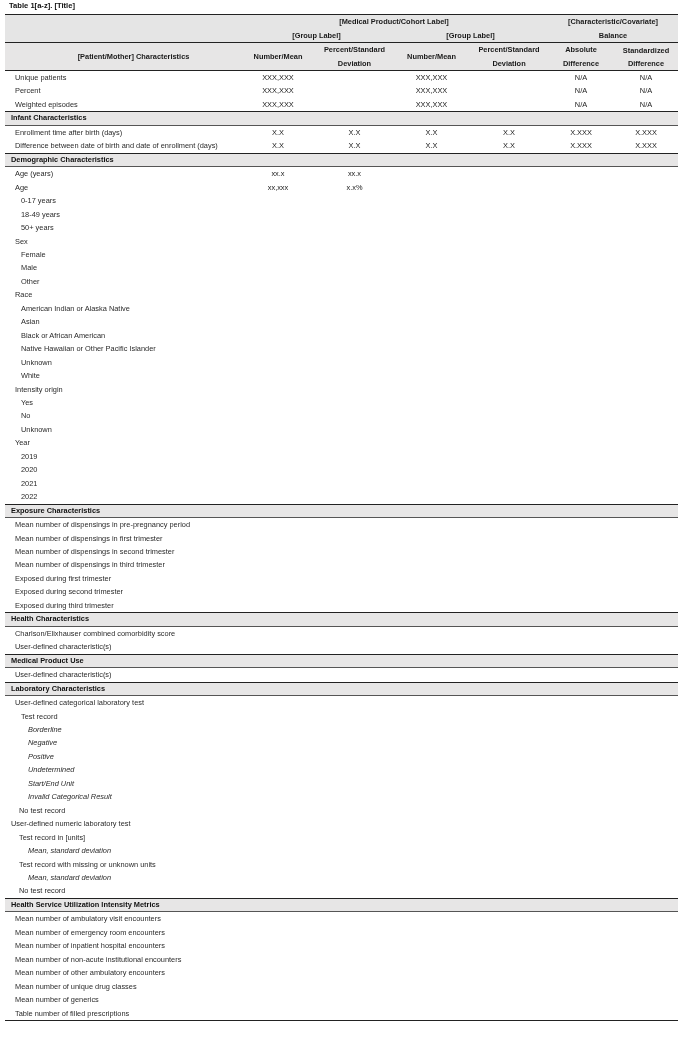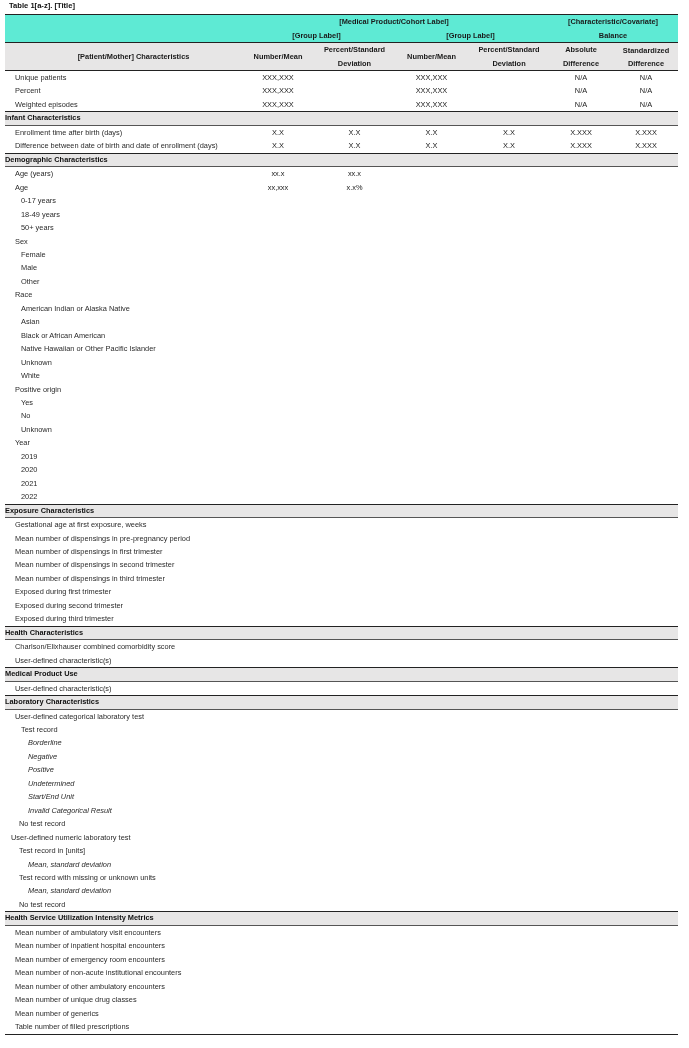--- a/index.html
+++ b/index.html
@@ -5,36 +5,36 @@
   html, body { margin: 0; padding: 0; background: #ffffff; }
   body { width: 689px; height: 1048px; position: relative; overflow: hidden;
          font-family: "Liberation Sans", sans-serif; color: #222; }
   .title { position: absolute; left: 9px; top: 1px; font-size: 7.6px; font-weight: bold; color: #111; }
   table { position: absolute; left: 5px; top: 14px; width: 673px; border-collapse: collapse;
           table-layout: fixed; font-size: 7.4px; }
   col.c-label { width: 235px; }
   col.c1 { width: 76px; } col.c2 { width: 77px; } col.c3 { width: 77px; }
   col.c4 { width: 78px; } col.c5 { width: 66px; } col.c6 { width: 64px; }
   th { font-weight: bold; color: #1a1a1a; padding: 0; }
-  tr.h-top th { background: #5eead4; height: 13.5px; line-height: 13.5px; text-align: center; }
+  tr.h-top th { background: #e5e5e5; height: 13.5px; line-height: 13.5px; text-align: center; }
   tr.h-top.first th { border-top: 1.3px solid #222; }
   tr.h-sub th { background: #e7e6e6; height: 13.5px; line-height: 13.5px; text-align: center; }
   tr.h-sub.first th { border-top: 1.3px solid #222; }
   tr.h-sub.last th { border-bottom: 1.3px solid #222; }
   th.lbl { text-align: left; padding-left: 22px; }
   td { padding: 0; height: 13.45px; line-height: 13.45px; white-space: nowrap; vertical-align: top; }
   td.v { text-align: center; margin-top: 28px; }
   td.l { color: #2a2a2a; overflow: visible; }
   .ind0 { padding-left: 6px; }
   .ind1 { padding-left: 10px; }
   .ind2 { padding-left: 16px; }
   .ind3 { padding-left: 23px; font-style: italic; }
   tr.sec td { background: #e7e6e6; font-weight: bold; color: #111;
               border-top: 1.3px solid #222; border-bottom: 0.8px solid #555; height: 12.5px; line-height: 12.5px; }
-  tr.sec td.l { }
+  tr.sec td.l { padding-left: 6px; }
   tr.endline td { border-bottom: 1.3px solid #222; }
   td.wrap { white-space: normal; line-height: 13.45px; }
 </style>
 </head>
 <body>
 
 <div class="title">Table 1[a-z]. [Title]</div>
 
 <table>
   <colgroup>
@@ -177,21 +177,21 @@
     <tr>
         <td class="l ind2" colspan="7">Native Hawaiian or Other Pacific Islander</td>
       </tr>
     <tr>
         <td class="l ind2" colspan="7">Unknown</td>
       </tr>
     <tr>
         <td class="l ind2" colspan="7">White</td>
       </tr>
     <tr>
-        <td class="l ind1" colspan="7">Positive origin</td>
+        <td class="l ind1" colspan="7">Intensity origin</td>
       </tr>
     <tr>
         <td class="l ind2" colspan="7">Yes</td>
       </tr>
     <tr>
         <td class="l ind2" colspan="7">No</td>
       </tr>
     <tr>
         <td class="l ind2" colspan="7">Unknown</td>
       </tr>
@@ -208,23 +208,20 @@
         <td class="l ind2" colspan="7">2021</td>
       </tr>
     <tr>
         <td class="l ind2" colspan="7">2022</td>
       </tr>
 
     <tr class="sec">
       <td class="l" colspan="7">Exposure Characteristics</td>
     </tr>
     <tr>
-        <td class="l ind1" colspan="7">Gestational age at first exposure, weeks</td>
-      </tr>
-    <tr>
         <td class="l ind1" colspan="7">Mean number of dispensings in pre-pregnancy period</td>
       </tr>
     <tr>
         <td class="l ind1" colspan="7">Mean number of dispensings in first trimester</td>
       </tr>
     <tr>
         <td class="l ind1" colspan="7">Mean number of dispensings in second trimester</td>
       </tr>
     <tr>
         <td class="l ind1" colspan="7">Mean number of dispensings in third trimester</td>
@@ -305,24 +302,24 @@
         <td class="l ind2" colspan="7" style="padding-left:14px;">No test record</td>
       </tr>
 
     <tr class="sec">
       <td class="l" colspan="7">Health Service Utilization Intensity Metrics</td>
     </tr>
     <tr>
         <td class="l ind1" colspan="7">Mean number of ambulatory visit encounters</td>
       </tr>
     <tr>
+        <td class="l ind1" colspan="7">Mean number of emergency room encounters</td>
+      </tr>
+    <tr>
         <td class="l ind1" colspan="7">Mean number of inpatient hospital encounters</td>
-      </tr>
-    <tr>
-        <td class="l ind1" colspan="7">Mean number of emergency room encounters</td>
       </tr>
     <tr>
         <td class="l ind1" colspan="7">Mean number of non-acute institutional encounters</td>
       </tr>
     <tr>
         <td class="l ind1" colspan="7">Mean number of other ambulatory encounters</td>
       </tr>
     <tr>
         <td class="l ind1" colspan="7">Mean number of unique drug classes</td>
       </tr>

